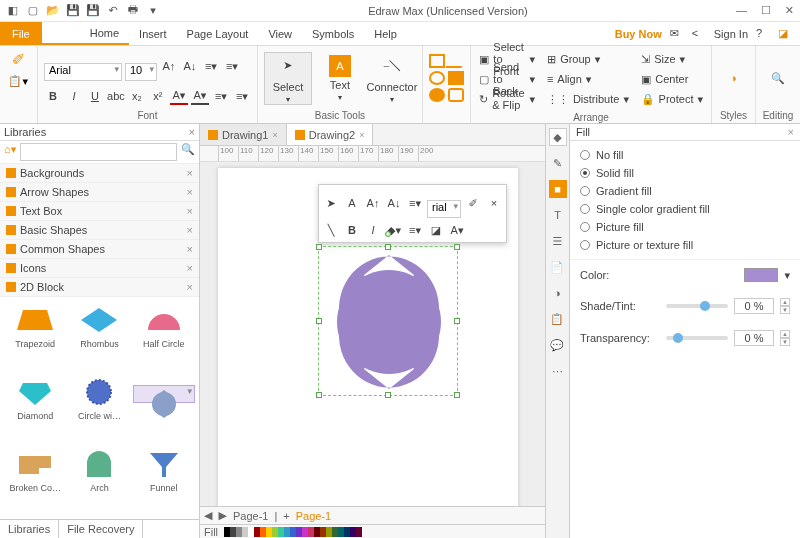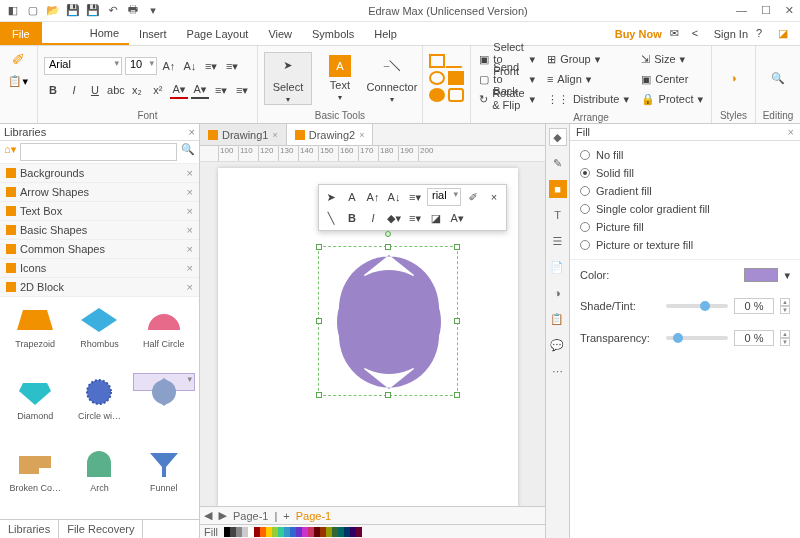--- a/index.html
+++ b/index.html
@@ -16,21 +16,21 @@
 .menubar .sp { flex: 1; }
 .menubar .right { display: flex; align-items: center; gap: 8px; padding-right: 8px; color: #444; }
 .menubar .right .buy { color: #e68a00; font-weight: 600; }
 .menubar .right .ic { width: 14px; height: 14px; }
 .ribbon { height: 78px; display: flex; border-bottom: 1px solid #ccc; background: #fafafa; }
 .rgroup { border-right: 1px solid #e0e0e0; display: flex; flex-direction: column; }
 .rgroup .body { flex: 1; display: flex; align-items: center; padding: 4px 6px; gap: 4px; }
 .rgroup .lbl { text-align: center; color: #666; font-size: 10px; padding-bottom: 2px; }
 .fontg .row { display: flex; gap: 3px; align-items: center; }
 .fontg .col { display: flex; flex-direction: column; gap: 3px; }
-.sel { border: 1px solid #ccc; background: #fff; height: 18px; padding: 0 14px 0 4px; position: relative; }
+.sel { border: 1px solid #ccc; background: #fff; height: 18px; padding: 0 14px 0 4px; position: relative; margin-top: 12px; }
 .sel::after { content: "▾"; position: absolute; right: 2px; top: 0; color: #888; font-size: 9px; }
 .btnsm { width: 18px; height: 18px; display: flex; align-items: center; justify-content: center; color: #444; }
 .bigbtn { display: flex; flex-direction: column; align-items: center; justify-content: center; width: 48px; gap: 2px; color: #444; }
 .bigbtn .ic { width: 26px; height: 26px; display: flex; align-items: center; justify-content: center; }
 .smlbtn { display: flex; align-items: center; gap: 4px; color: #444; height: 18px; padding: 0 2px; }
 .shapepal { display: grid; grid-template-columns: repeat(2,16px); gap: 3px; }
 .shapepal div { width: 16px; height: 14px; }
 .workrow { flex: 1; display: flex; min-height: 0; }
 .libpanel { width: 200px; border-right: 1px solid #ccc; display: flex; flex-direction: column; }
 .libhdr { display: flex; align-items: center; padding: 2px 4px; color: #444; border-bottom: 1px solid #ddd; }

